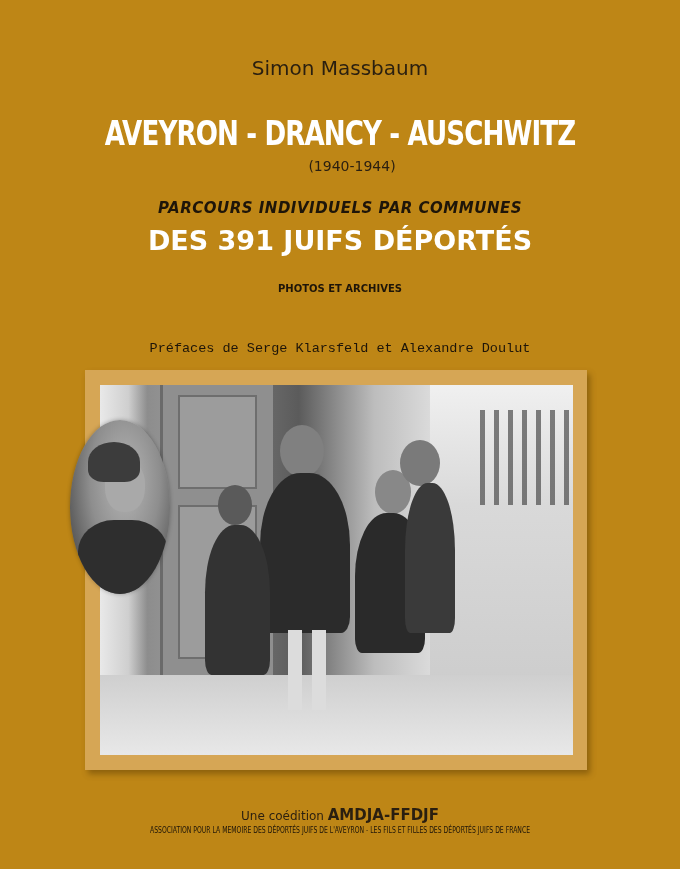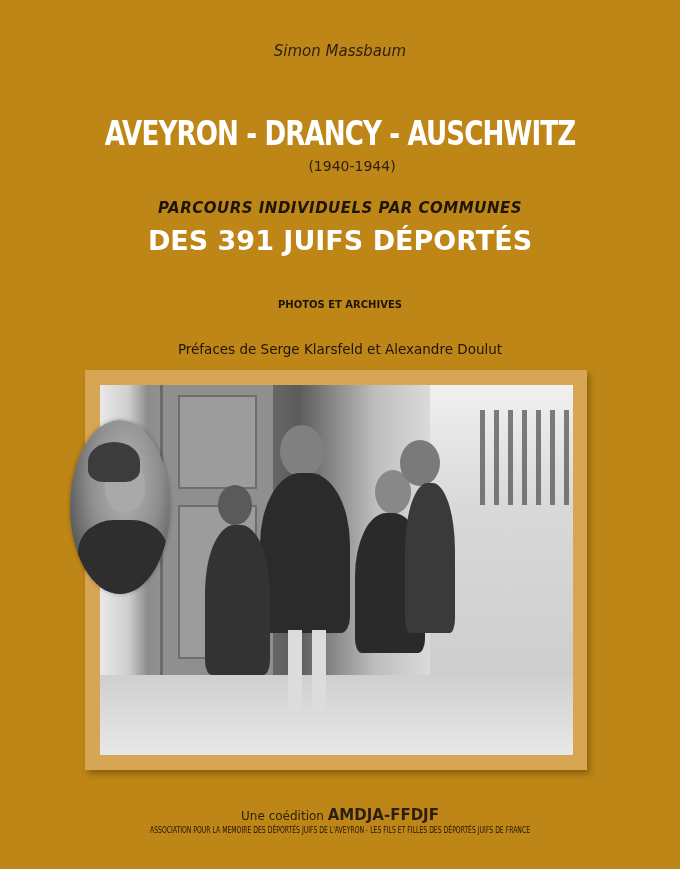--- a/index.html
+++ b/index.html
@@ -1,24 +1,24 @@
 <!DOCTYPE html>
 <html><head>
 <meta charset="utf-8">
 <style>
   html,body{margin:0;padding:0;}
   body{width:680px;height:869px;background:#be8616;position:relative;overflow:hidden;font-family:"DejaVu Sans",sans-serif;}
   .t{position:absolute;left:0;width:680px;text-align:center;}
-  .author{top:42px;font-size:15px;color:#2a1f10;font-family:"DejaVu Sans",sans-serif;font-style:italic;}
+  .author{top:56px;font-size:20px;color:#2a1f10;font-family:"DejaVu Sans",sans-serif;}
   .title{top:114px;font-size:33px;font-weight:bold;color:#fff;letter-spacing:-1px;font-family:"DejaVu Sans Condensed","DejaVu Sans",sans-serif;transform:scaleX(0.88);}
   .years{top:158px;font-size:14px;color:#2a1f10;margin-left:12px;}
   .sub1{top:199px;font-size:15px;font-weight:bold;color:#1e1509;letter-spacing:0.5px;font-style:italic;}
   .sub2{top:225px;font-size:27px;font-weight:bold;color:#fff;line-height:32px;}
-  .sub3{top:299px;font-size:10px;font-weight:bold;color:#1e1509;}
-  .pref{top:341px;font-size:13.5px;color:#1e1509;}
+  .sub3{top:283px;font-size:10px;font-weight:bold;color:#1e1509;}
+  .pref{top:341px;font-size:13.5px;color:#1e1509;font-family:Liberation Mono, monospace;}
   .frame{position:absolute;left:85px;top:370px;width:502px;height:400px;background:#d6a655;box-shadow:3px 4px 6px rgba(80,50,0,0.45);}
   .photo{position:absolute;left:15px;top:15px;width:473px;height:370px;overflow:hidden;
     background:linear-gradient(90deg,#e9e9e9 0%,#cfcfcf 6%,#8d8d8d 10%,#9a9a9a 20%,#7d7d7d 26%,#5b5b5b 42%,#bdbdbd 58%,#e0e0e0 72%,#d2d2d2 100%);}
   .door{position:absolute;left:60px;top:0;width:110px;height:300px;background:#8f8f8f;border-left:3px solid #6a6a6a;}
   .panel{position:absolute;border:2px solid #6e6e6e;background:#9c9c9c;}
   .step{position:absolute;left:0;top:290px;width:473px;height:80px;background:linear-gradient(180deg,#cfcfcf,#e8e8e8);}
   .rail{position:absolute;left:380px;top:25px;width:93px;height:95px;background:repeating-linear-gradient(90deg,#555 0 5px,transparent 5px 14px);opacity:.75;}
   .wall{position:absolute;left:330px;top:0;width:143px;height:300px;background:linear-gradient(180deg,#f0f0f0 0%,#d9d9d9 40%,#cdcdcd 100%);}
   .kid{position:absolute;border-radius:45% 45% 10% 10%;background:#2b2b2b;}
   .head{position:absolute;border-radius:50%;background:#6f6f6f;}

